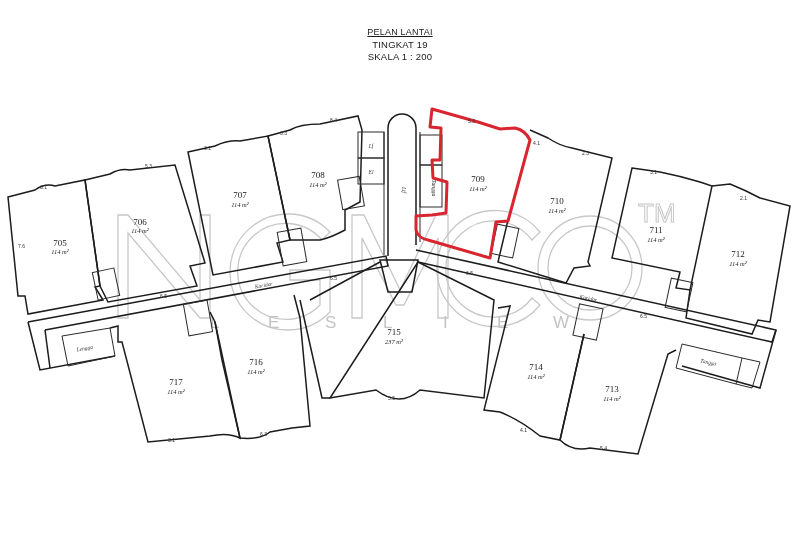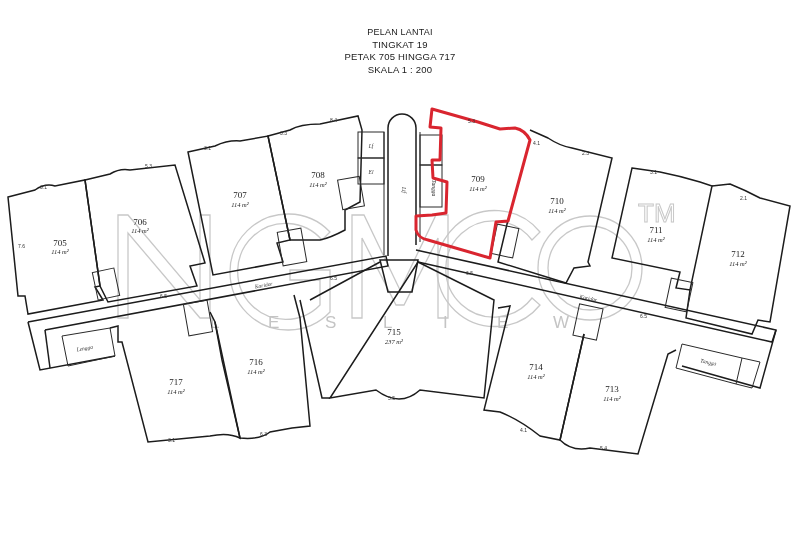--- a/index.html
+++ b/index.html
@@ -1,37 +1,36 @@
 <!DOCTYPE html>
 <html><head>
 <meta charset="utf-8">
 <style>
   html, body { margin: 0; padding: 0; background: #ffffff; }
   body { width: 800px; height: 538px; overflow: hidden; position: relative; font-family: "Liberation Sans", sans-serif; }
   .title-block { position: absolute; left: 0; top: 26px; width: 800px; text-align: center; color: #1a1a1a; font-size: 9.5px; line-height: 12.5px; letter-spacing: 0.2px; }
-  .title-block .t-head { font-size: 9px; }
+  .title-block .t-head { text-decoration: underline; font-size: 9px; }
   svg.plan { position: absolute; left: 0; top: 0; }
   .wall { fill: none; stroke: #1c1c1c; stroke-width: 1.5; stroke-linejoin: miter; }
   .thin { fill: none; stroke: #2a2a2a; stroke-width: 1; }
   .hl { fill: none; stroke: #d9252f; stroke-width: 3; stroke-linejoin: round; }
   .unit-no { font-family: "Liberation Serif", serif; font-size: 9px; fill: #222; text-anchor: middle; }
   .unit-area { font-family: "Liberation Serif", serif; font-size: 6.5px; font-style: italic; fill: #222; text-anchor: middle; }
   .dim { font-family: "Liberation Sans", sans-serif; font-size: 5px; fill: #333; }
   .lbl { font-family: "Liberation Serif", serif; font-size: 5.5px; font-style: italic; fill: #333; text-anchor: middle; }
   .wm { font-family: "Liberation Sans", sans-serif; fill: none; stroke: #c8c8c8; stroke-width: 1.3; }
   .wm-sub { font-family: "Liberation Sans", sans-serif; font-size: 17px; fill: #c4c4c4; letter-spacing: 0; }
   .wm-tm { font-family: "Liberation Sans", sans-serif; font-size: 26px; fill: none; stroke: #c8c8c8; stroke-width: 1; }
 </style>
 </head>
 <body>
 
 <div class="title-block">
   <div class="t-head">PELAN LANTAI</div>
   <div>TINGKAT 19</div>
-  <div>PETAK 705 HINGGA 717</div>
   <div>SKALA 1 : 200</div>
 </div>
 
 <svg class="plan" width="800" height="538" viewBox="0 0 800 538">
 
   <g>
 
     <path class="wm" d="M118 318 L118 215 L128 215 L200 300 L200 215 L210 215 L210 318 L200 318 L128 233 L128 318 Z"></path>
 
     <path class="wm" d="M330 232 A58 58 0 1 0 330 312 L330 270 L290 270 L290 280 L320 280 L320 305 A48 48 0 1 1 322 240 Z"></path>

